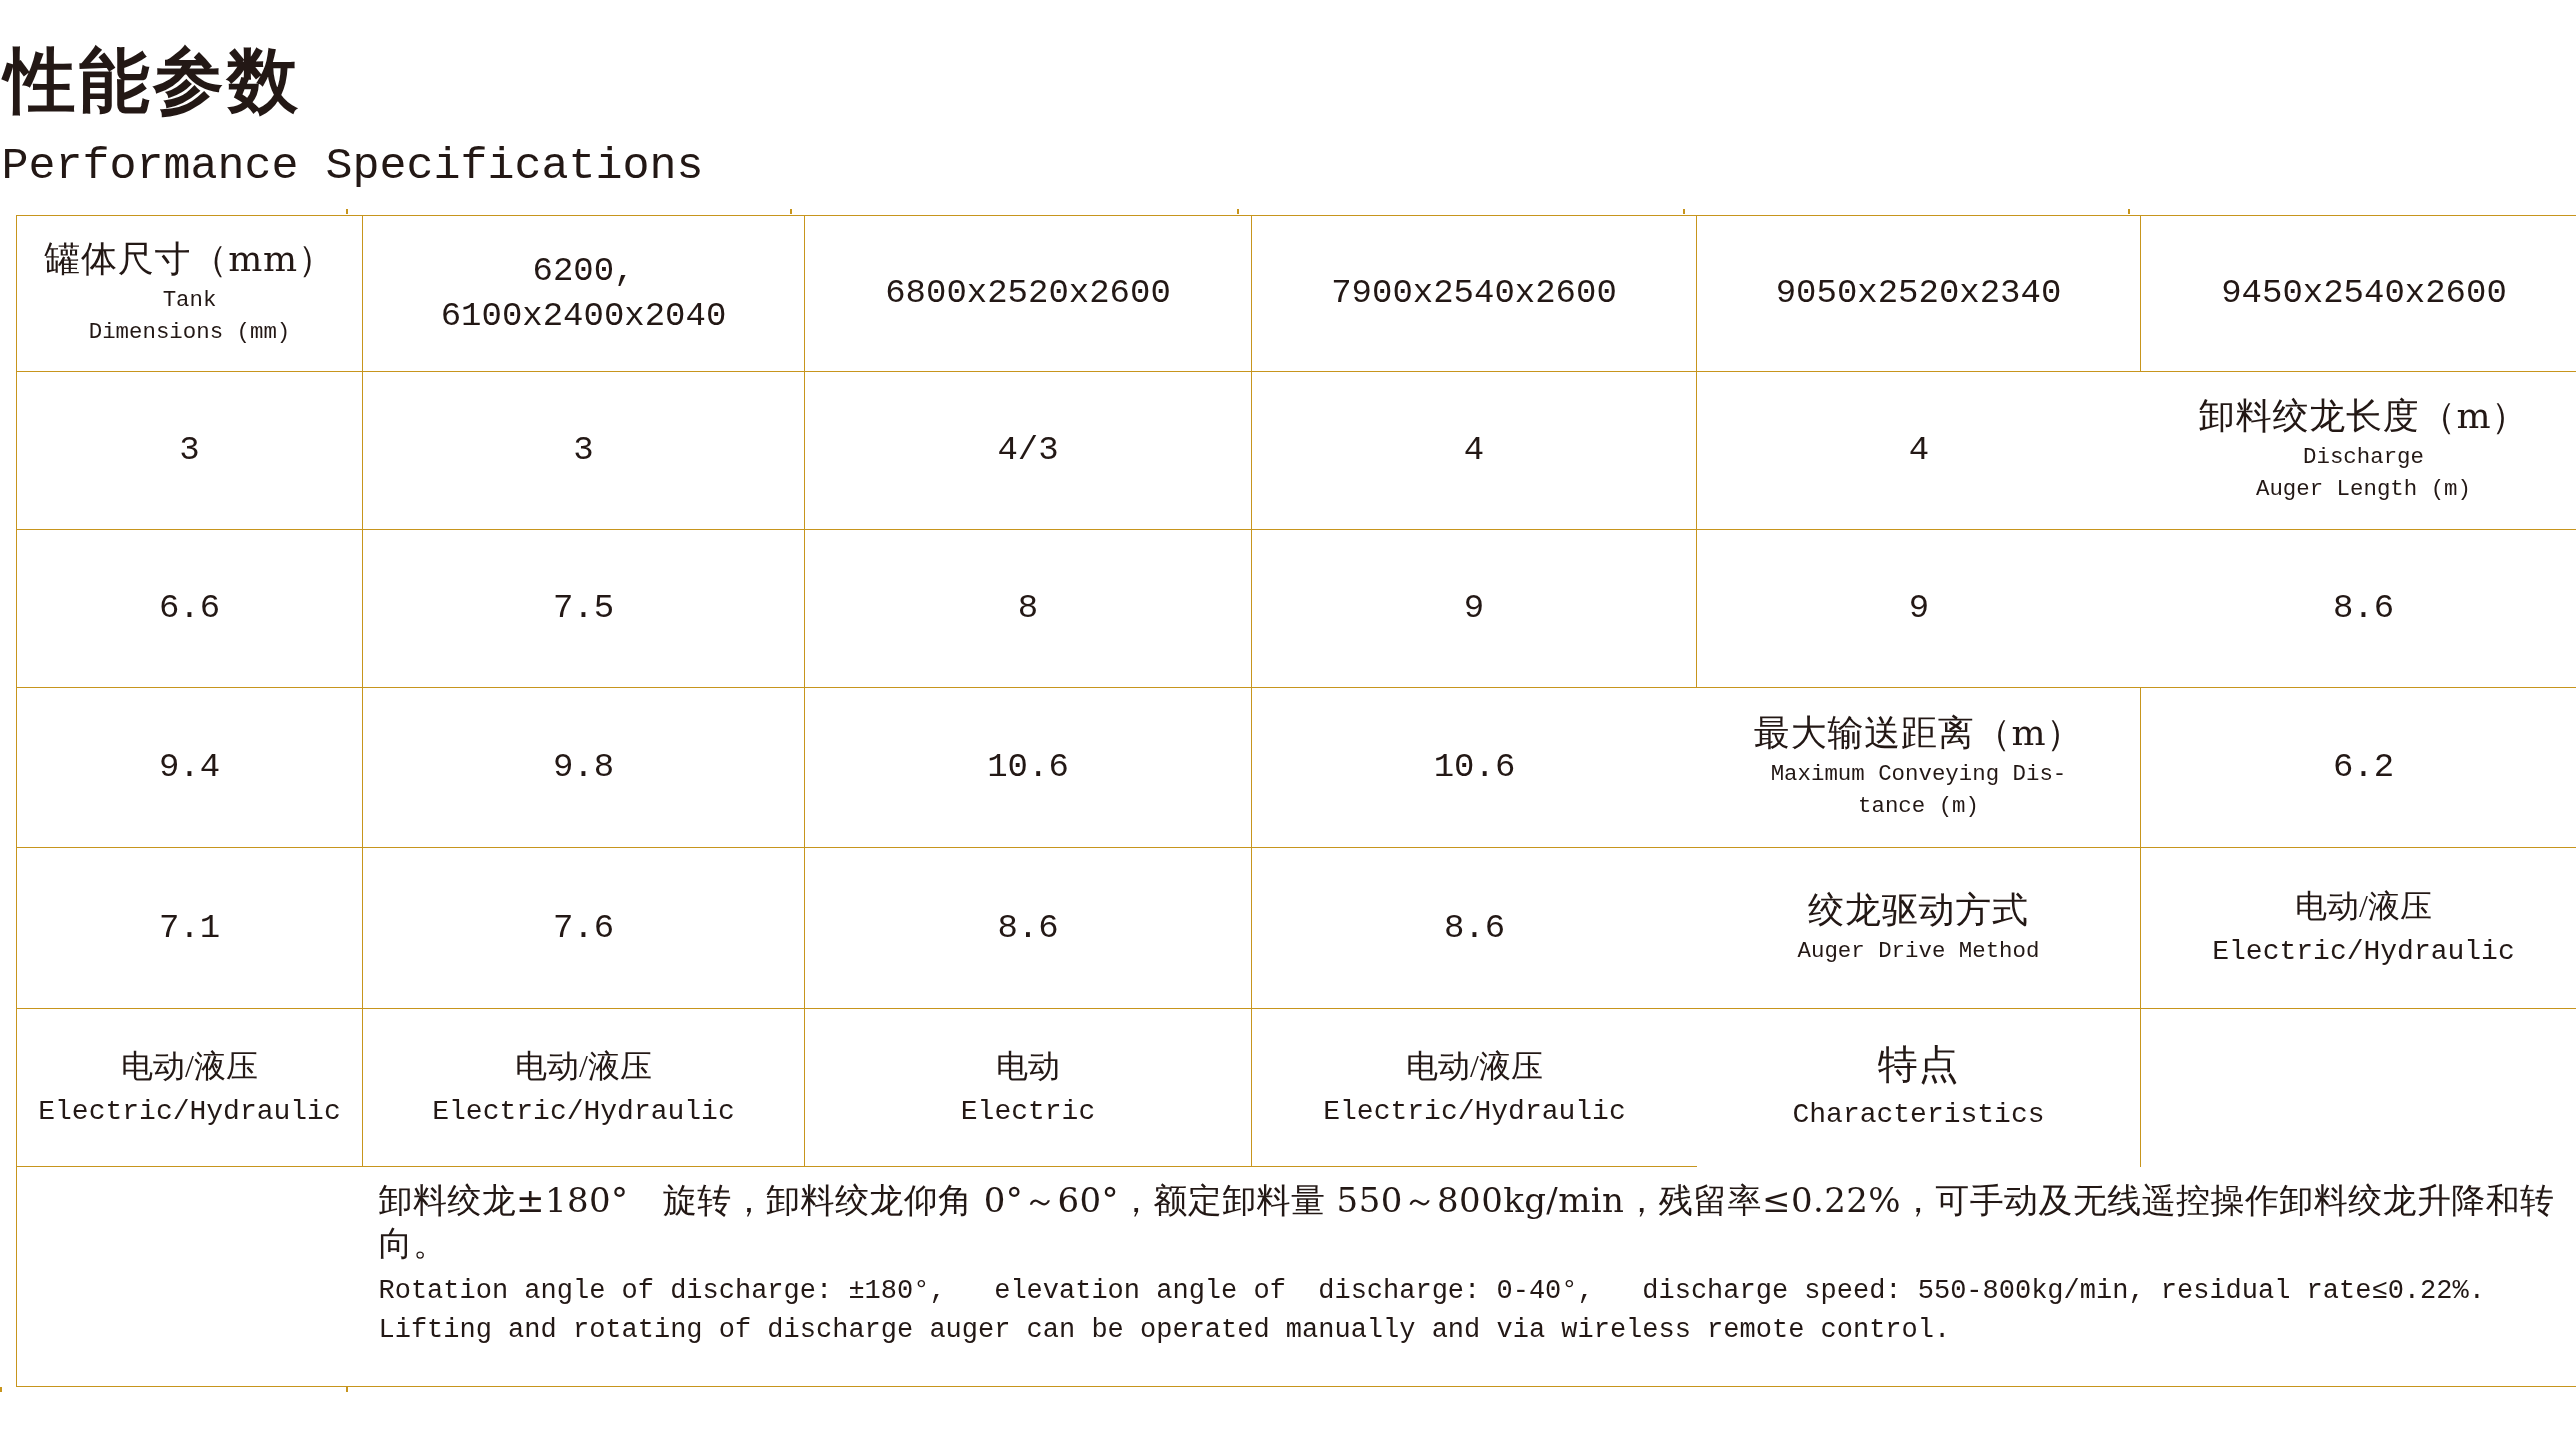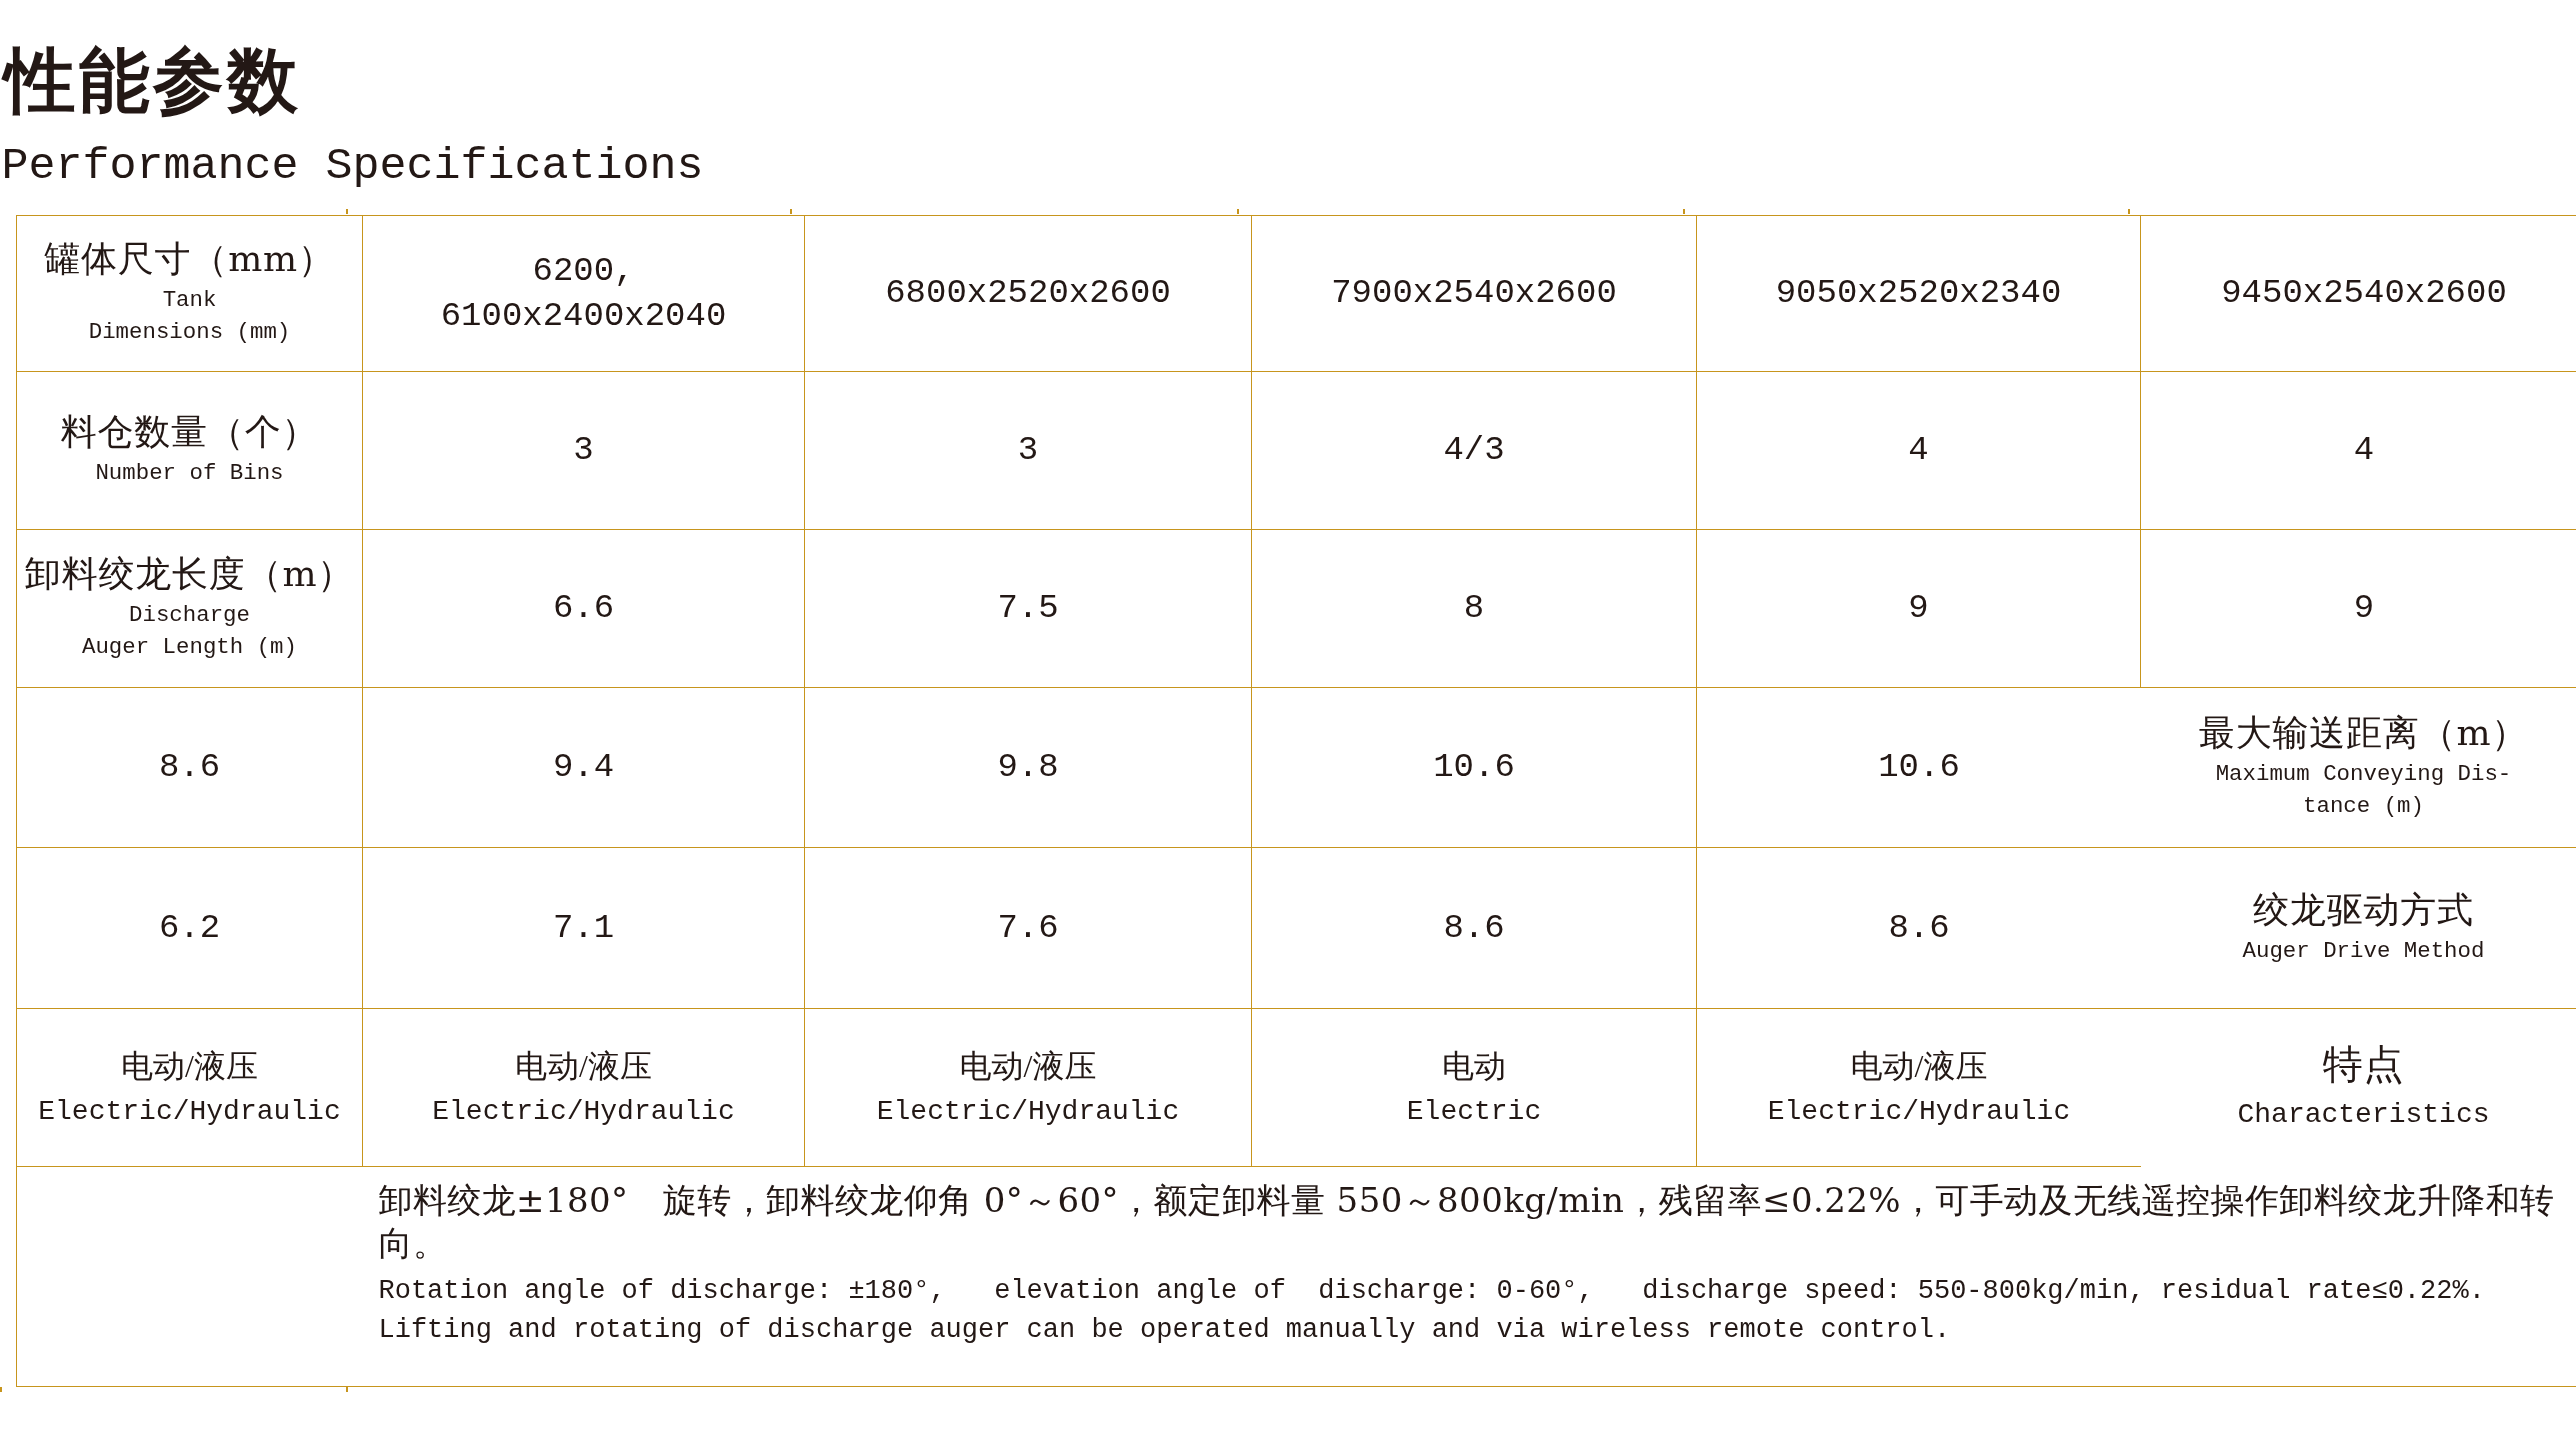--- a/index.html
+++ b/index.html
@@ -76,24 +76,20 @@
     <div class="hen">Tank
 Dimensions (mm)</div>
   </div>
   <div class="cell vcell">6200,
 6100x2400x2040</div>
   <div class="cell vcell">6800x2520x2600</div>
   <div class="cell vcell">7900x2540x2600</div>
   <div class="cell vcell">9050x2520x2340</div>
   <div class="cell vcell lc">9450x2540x2600</div>
 
-  <div class="cell">
-    <div class="hzh">料仓数量（个）</div>
-    <div class="hen">Number of Bins</div>
-  </div>
   <div class="cell vcell">3</div>
   <div class="cell vcell">3</div>
   <div class="cell vcell">4/3</div>
   <div class="cell vcell">4</div>
   <div class="cell vcell lc">4</div>
 
   <div class="cell">
     <div class="hzh">卸料绞龙长度（m）</div>
     <div class="hen">Discharge
 Auger Length (m)</div>
@@ -145,21 +141,21 @@
     <div class="dzh">电动/液压</div>
     <div class="den">Electric/Hydraulic</div>
   </div>
 
   <div class="cell lr">
     <div class="hzh big">特点</div>
     <div class="hen big">Characteristics</div>
   </div>
   <div class="cell ccell lc lr" style="grid-column:2 / 7;">
     <div class="czh">卸料绞龙±180°　旋转，卸料绞龙仰角 0°～60°，额定卸料量 550～800kg/min，残留率≤0.22%，可手动及无线遥控操作卸料绞龙升降和转向。</div>
-    <div class="cen">Rotation angle of discharge: ±180°,   elevation angle of  discharge: 0-60°,   discharge speed: 550-800kg/min, residual rate≤0.22%.  Lifting and rotating of discharge auger can be operated manually and via wireless remote control.</div>
+    <div class="cen">Rotation angle of discharge: ±180°,   elevation angle of  discharge: 0-40°,   discharge speed: 550-800kg/min, residual rate≤0.22%.  Lifting and rotating of discharge auger can be operated manually and via wireless remote control.</div>
   </div>
 
 </div>
 
 <div>
   <div class="stub" style="left:346px;top:209px;"></div>
   <div class="stub" style="left:790px;top:209px;"></div>
   <div class="stub" style="left:1237px;top:209px;"></div>
   <div class="stub" style="left:1683px;top:209px;"></div>
   <div class="stub" style="left:2128px;top:209px;"></div>

